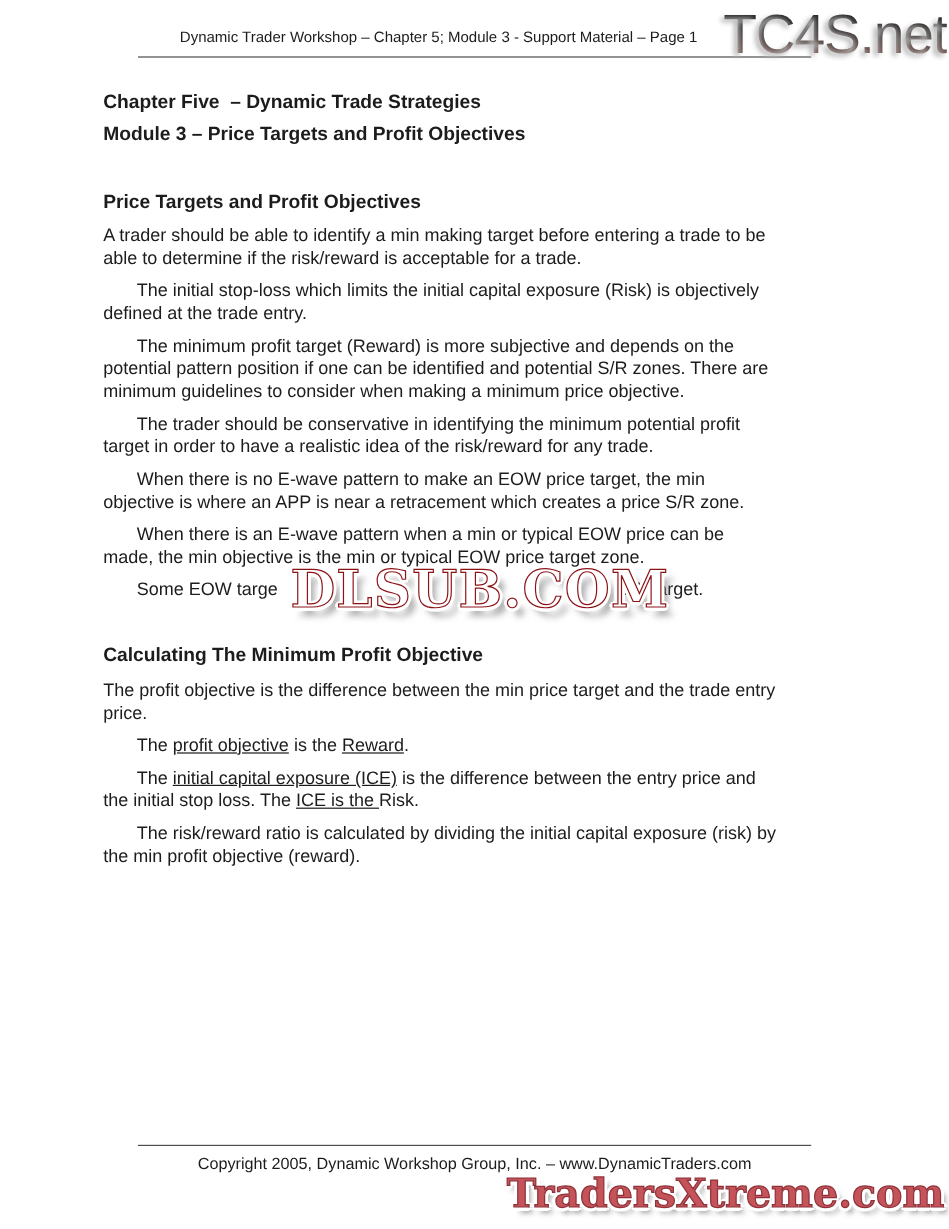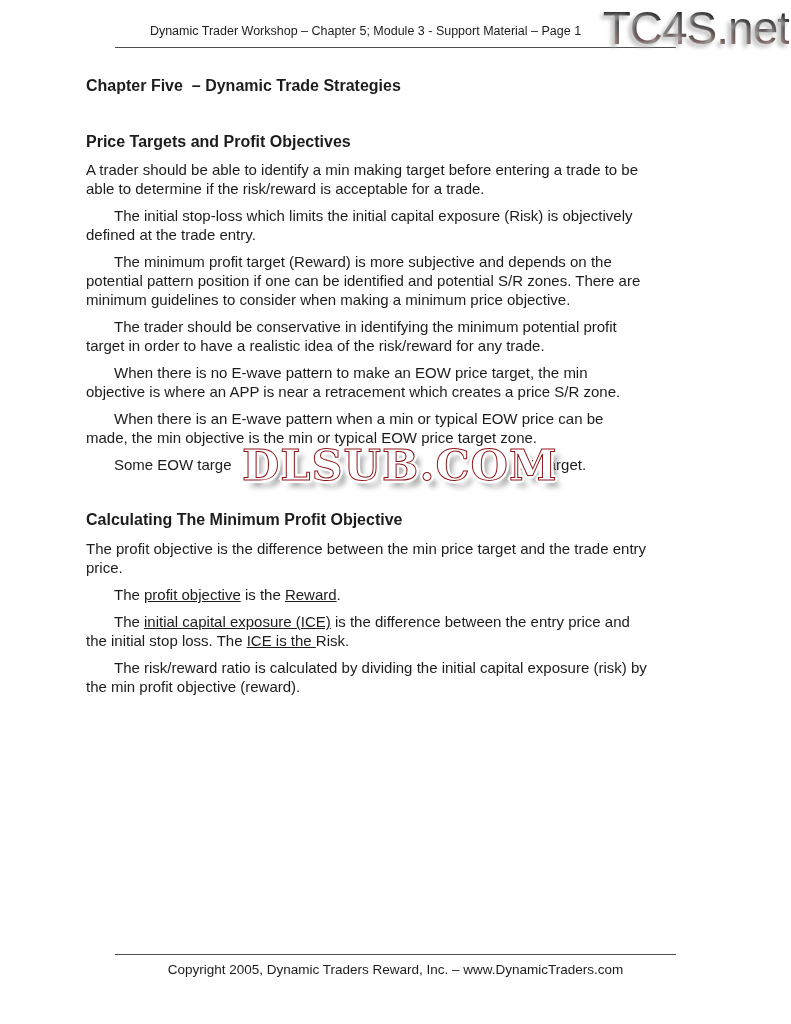--- a/index.html
+++ b/index.html
@@ -144,33 +144,35 @@
 
 <div class="page">
 
   <div class="tc4s-logo">TC4S.net</div>
 
   <div class="header-title">Dynamic Trader Workshop – Chapter 5; Module 3 - Support Material – Page 1</div>
   <div class="rule rule-top"></div>
 
   <div class="content">
     <div class="h h-chapter">Chapter Five  – Dynamic Trade Strategies</div>
+    <div class="h h-module">Module 3 – Price Targets and Profit Objectives</div>
 
     <div class="h h-sect1">Price Targets and Profit Objectives</div>
     <p class="lead">A trader should be able to identify a min making target before entering a trade to be able to determine if the risk/reward is acceptable for a trade.</p>
     <p class="ind">The initial stop-loss which limits the initial capital exposure (Risk) is objectively defined at the trade entry.</p>
     <p class="ind">The minimum profit target (Reward) is more subjective and depends on the potential pattern position if one can be identified and potential S/R zones. There are minimum guidelines to consider when making a minimum price objective.</p>
     <p class="ind">The trader should be conservative in identifying the minimum potential profit target in order to have a realistic idea of the risk/reward for any trade.</p>
     <p class="ind">When there is no E-wave pattern to make an EOW price target, the min objective is where an APP is near a retracement which creates a price S/R zone.</p>
     <p class="ind">When there is an E-wave pattern when a min or typical EOW price can be made, the min objective is the min or typical EOW price target zone.</p>
     <p class="ind wm-line"><span>Some EOW targe</span><span class="wm-gap"></span><span>OW target.</span><span class="dlsub">DLSUB.COM</span></p>
 
     <div class="h h-sect2">Calculating The Minimum Profit Objective</div>
     <p class="lead2">The profit objective is the difference between the min price target and the trade entry price.</p>
     <p class="ind"><span>The </span><span class="u">profit objective</span><span> is the </span><span class="u">Reward</span><span>.</span></p>
     <p class="ind"><span>The </span><span class="u">initial capital exposure (ICE)</span><span> is the difference between the entry price and the initial stop loss. The </span><span class="u">ICE is the </span><span>Risk.</span></p>
     <p class="ind">The risk/reward ratio is calculated by dividing the initial capital exposure (risk) by the min profit objective (reward).</p>
   </div>
 
   <div class="footer-rule"></div>
-  <div class="copyright">Copyright 2005, Dynamic Traders Reward, Inc. – www.DynamicTraders.com</div>
+  <div class="copyright">Copyright 2005, Dynamic Workshop Group, Inc. – www.DynamicTraders.com</div>
+  <div class="tx-logo">TradersXtreme.com</div>
 
 </div>
 
 </body></html>

